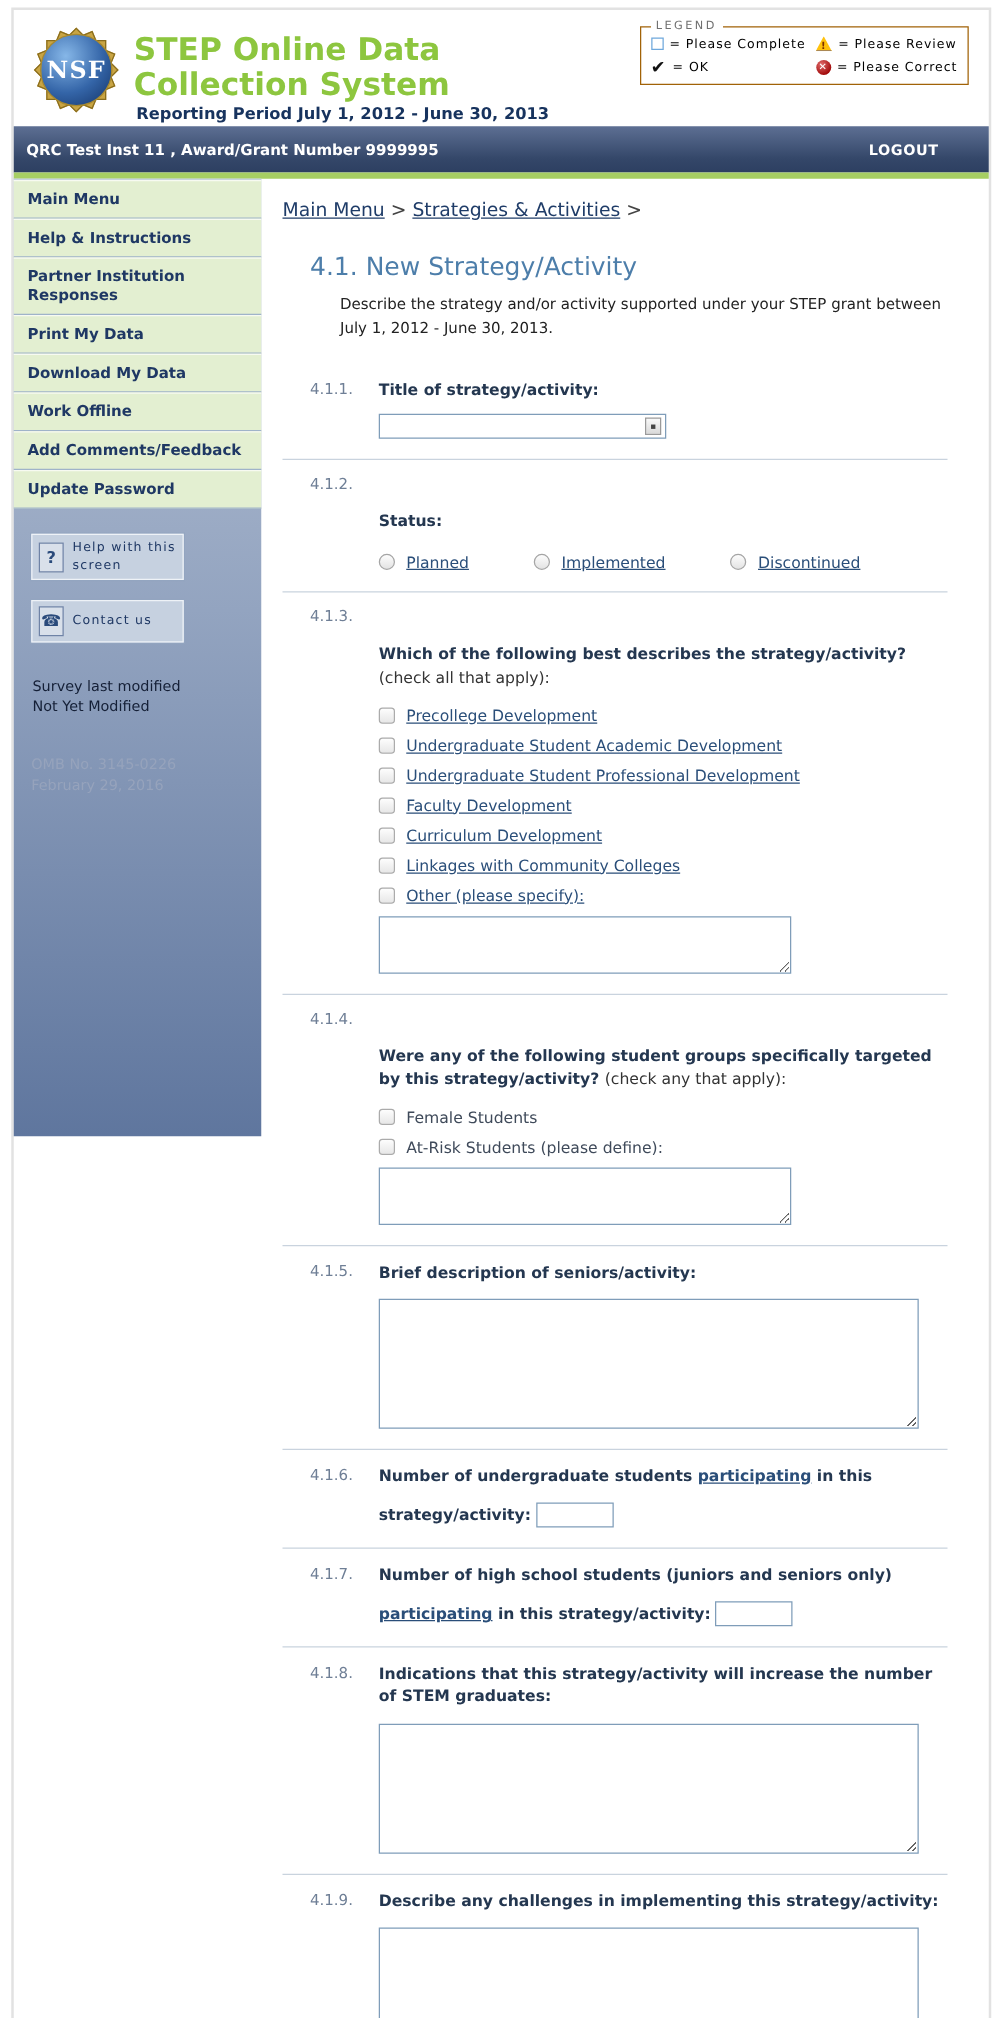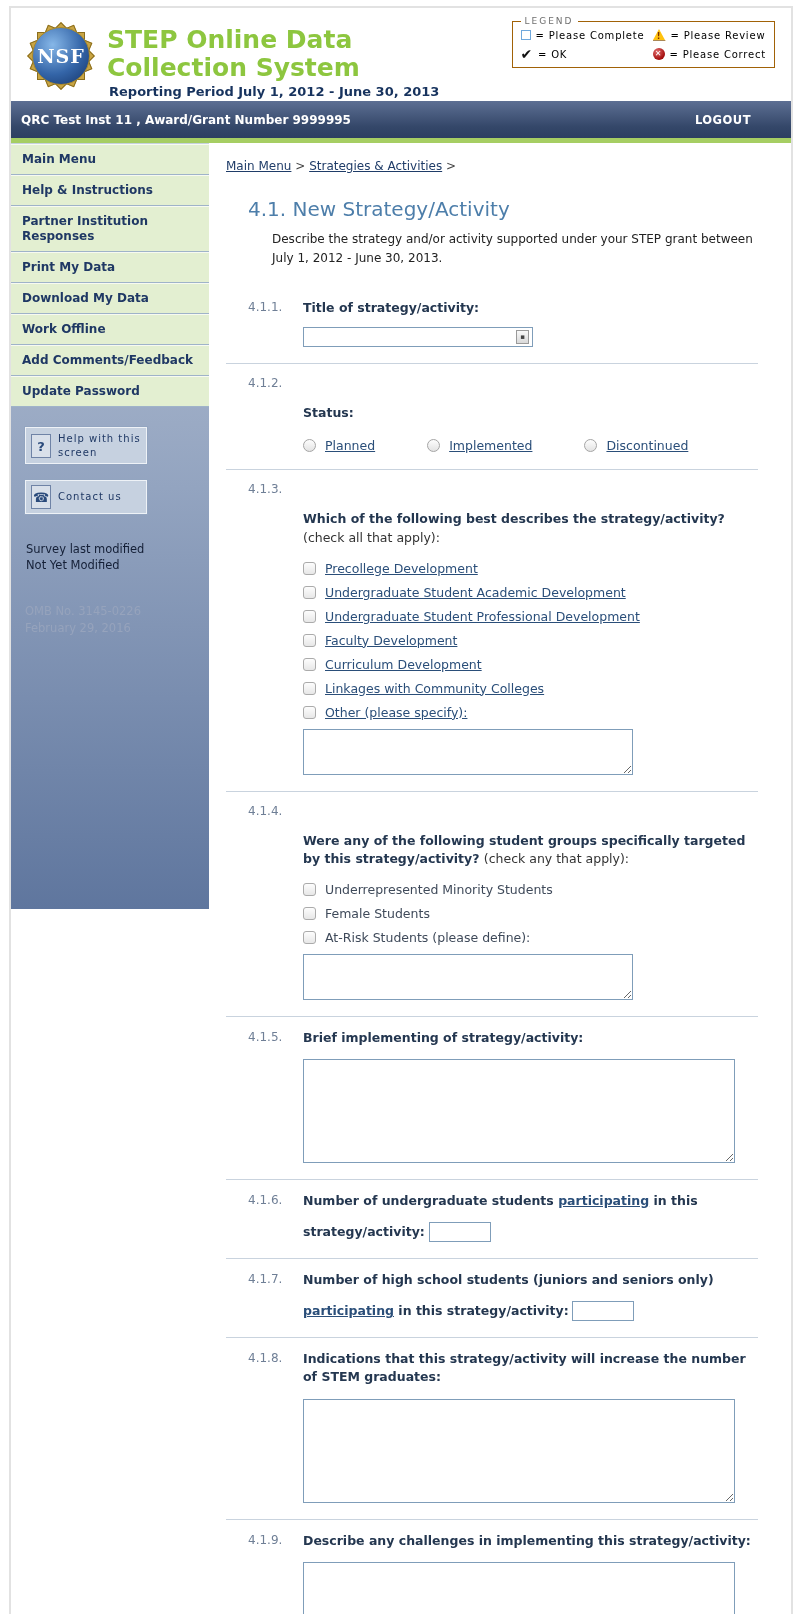--- a/index.html
+++ b/index.html
@@ -47,21 +47,21 @@
   .side-extra { padding:20px 12px 0 14px; }
   .side-btn { display:flex; align-items:center; gap:7px; background:#C6D1E0; border:1px solid #eef2f7;
               box-shadow:0 0 0 1px #93a5c0; margin-bottom:16px; padding:4px 5px; width:122px; cursor:pointer; }
   .side-btn .ibox { width:20px; height:24px; background:#D9E0EA; border:1px solid #6F83A6; color:#2A4A7B; font-weight:bold;
                     text-align:center; line-height:24px; font-size:13px; flex-shrink:0; }
   .side-btn .lbl { color:#1F3864; font-size:10px; letter-spacing:1px; line-height:1.35; }
   .survey { color:#141f36; font-size:11.5px; margin:28px 0 0 1px; line-height:1.35; }
   .omb { color:#96a3bc; font-size:11.5px; margin-top:30px; line-height:1.5; }
 
   .content { flex:1; padding:14px 34px 0 17px; }
-  .breadcrumb { font-size:12px; color:#444; margin:2px 0 24px 0; }
+  .breadcrumb { font-size:15px; color:#444; margin:2px 0 24px 0; }
   .breadcrumb a { color:#1F3C68; text-decoration:underline; cursor:pointer; }
   .page-title { color:#4D7EAA; font-size:20px; font-weight:normal; margin:0 0 9px 22px; }
   .page-desc { margin:0 0 20px 46px; width:486px; color:#222; line-height:1.55; font-size:12px; }
 
   
   .section { padding:12px 0 16px 22px; }
   .sec-line { border:none; border-top:1px solid #c9d3de; margin:0 0 0 0; }
   .qrow { display:flex; }
   .qnum { width:55px; flex-shrink:0; color:#6F7F96; font-size:12px; padding-top:1px; }
   .qnum-own { color:#6F7F96; font-size:12px; margin-bottom:14px; }
@@ -258,41 +258,37 @@
       </div>
       <hr class="sec-line">
 
       <div class="section">
         <div class="qnum-own">4.1.4.</div>
         <div class="qbody-ind">
           <span class="qlabel"><span>Were any of the following student groups specifically targeted by this strategy/activity?</span> <span class="qhint">(check any that apply):</span></span>
           <div class="opt-list">
             <label class="opt">
               <span class="checkbox"></span>
-              <span class="opt-plain">Underrepresented Minority Students</span>
-            </label>
-            <label class="opt">
-              <span class="checkbox"></span>
               <span class="opt-plain">Female Students</span>
             </label>
             <label class="opt">
               <span class="checkbox"></span>
               <span class="opt-plain">At-Risk Students (please define):</span>
             </label>
           </div>
           <textarea class="ta-small" style=""></textarea>
         </div>
       </div>
       <hr class="sec-line">
 
       <div class="section">
         <div class="qrow">
           <span class="qnum">4.1.5.</span>
           <div class="qbody">
-            <span class="qlabel">Brief implementing of strategy/activity:</span>
+            <span class="qlabel">Brief description of seniors/activity:</span>
             <textarea class="ta-large" style=""></textarea>
           </div>
         </div>
       </div>
       <hr class="sec-line">
 
       <div class="section">
         <div class="qrow">
           <span class="qnum">4.1.6.</span>
           <div class="qbody">

